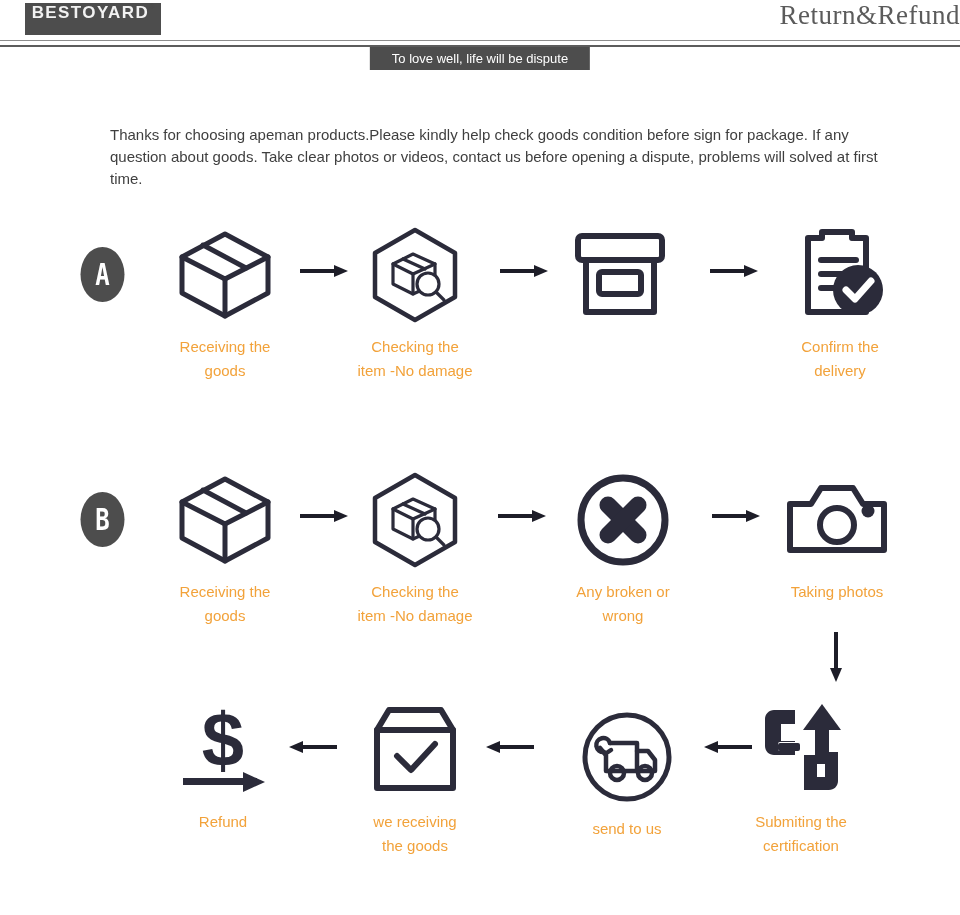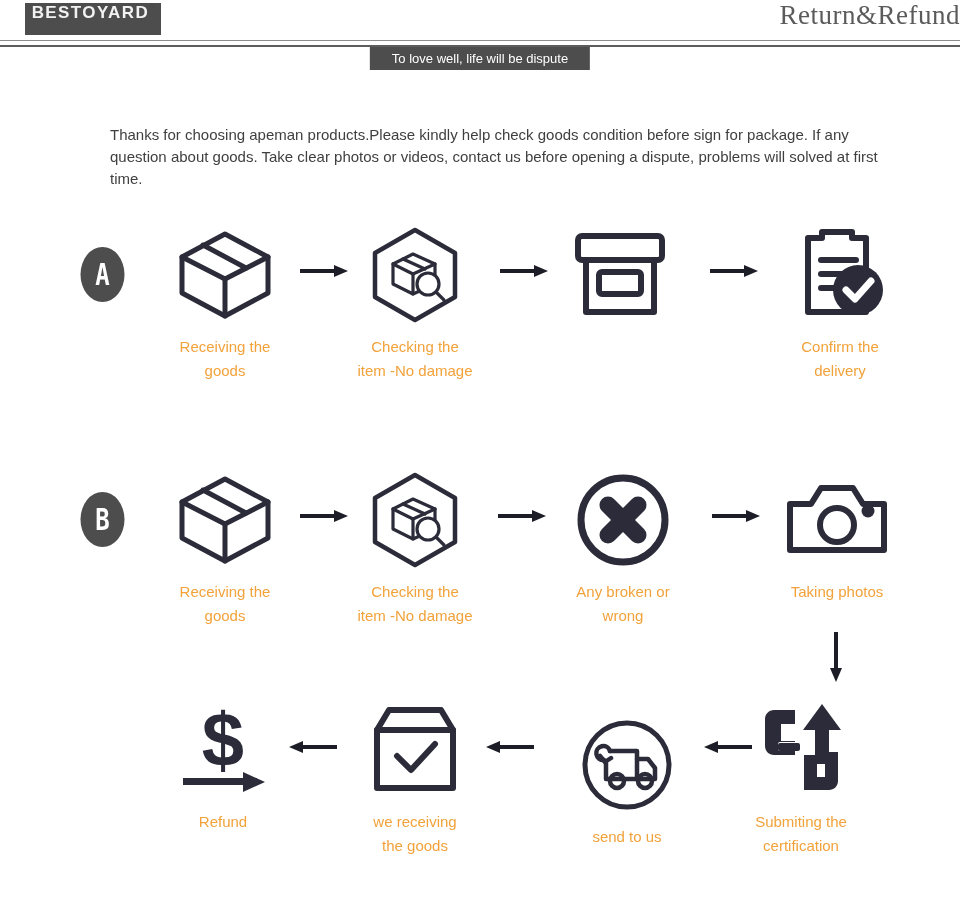--- a/index.html
+++ b/index.html
@@ -316,21 +316,21 @@
 
   <div class="arrow" style="left:482px;top:44px;">
     <svg width="52" height="16" viewBox="0 0 52 16">
         <g fill="#1d1d28">
           <rect x="14" y="6" width="38" height="4"></rect>
           <path d="M18 2 L4 8 L18 14 Z"></path>
         </g>
       </svg>
   </div>
 
-  <div class="step" style="left:552px;top:20px;">
+  <div class="step" style="left:552px;top:12px;">
     <div class="icon">
       <svg width="94" height="94" viewBox="0 0 94 94">
         <circle cx="47" cy="47" r="42" fill="none" stroke="#2b2b3a" stroke-width="5"></circle>
         <g fill="none" stroke="#2b2b3a" stroke-width="4.5" stroke-linejoin="round" stroke-linecap="round">
           <path d="M30 33 L57 33 L57 61 L26 61 L26 45"></path>
           <path d="M57 41 L68 41 L75 50 L75 61 L57 61"></path>
           <circle cx="37" cy="63" r="7"></circle>
           <circle cx="65" cy="63" r="7"></circle>
           <path d="M30 33 A7 7 0 1 0 24 42"></path>
           <path d="M20 38 L25 44 L31 40"></path>

